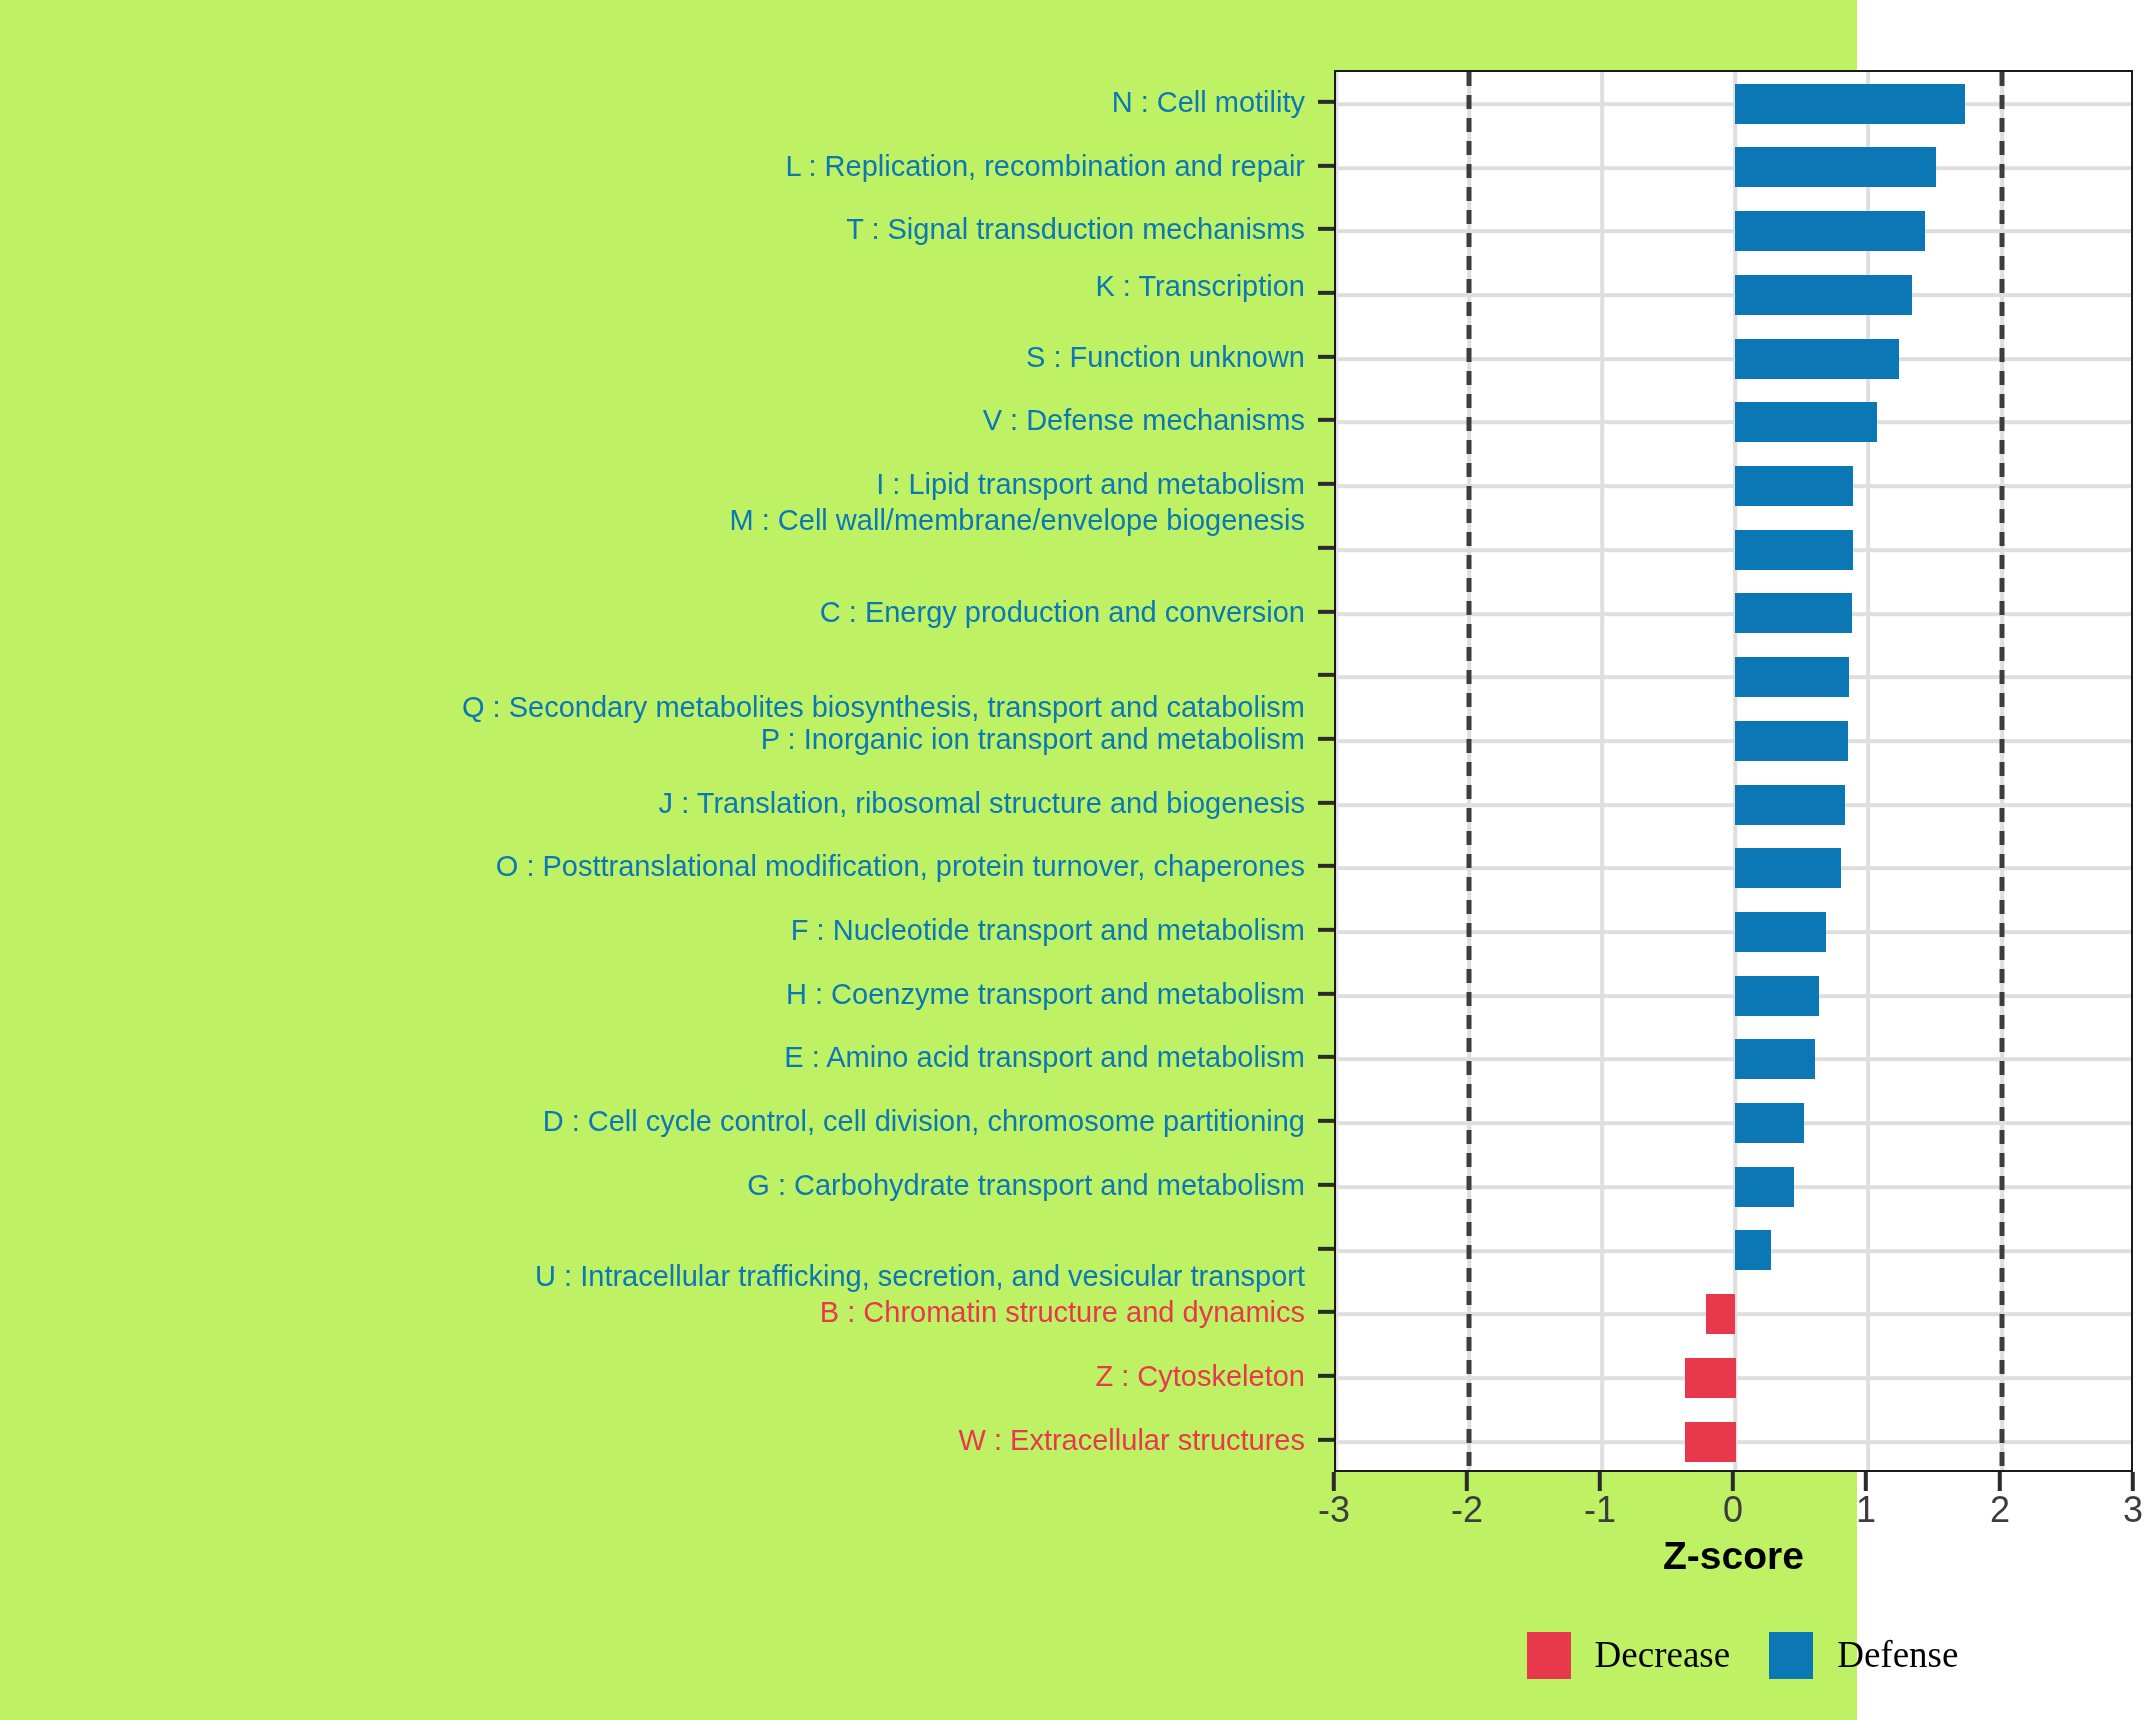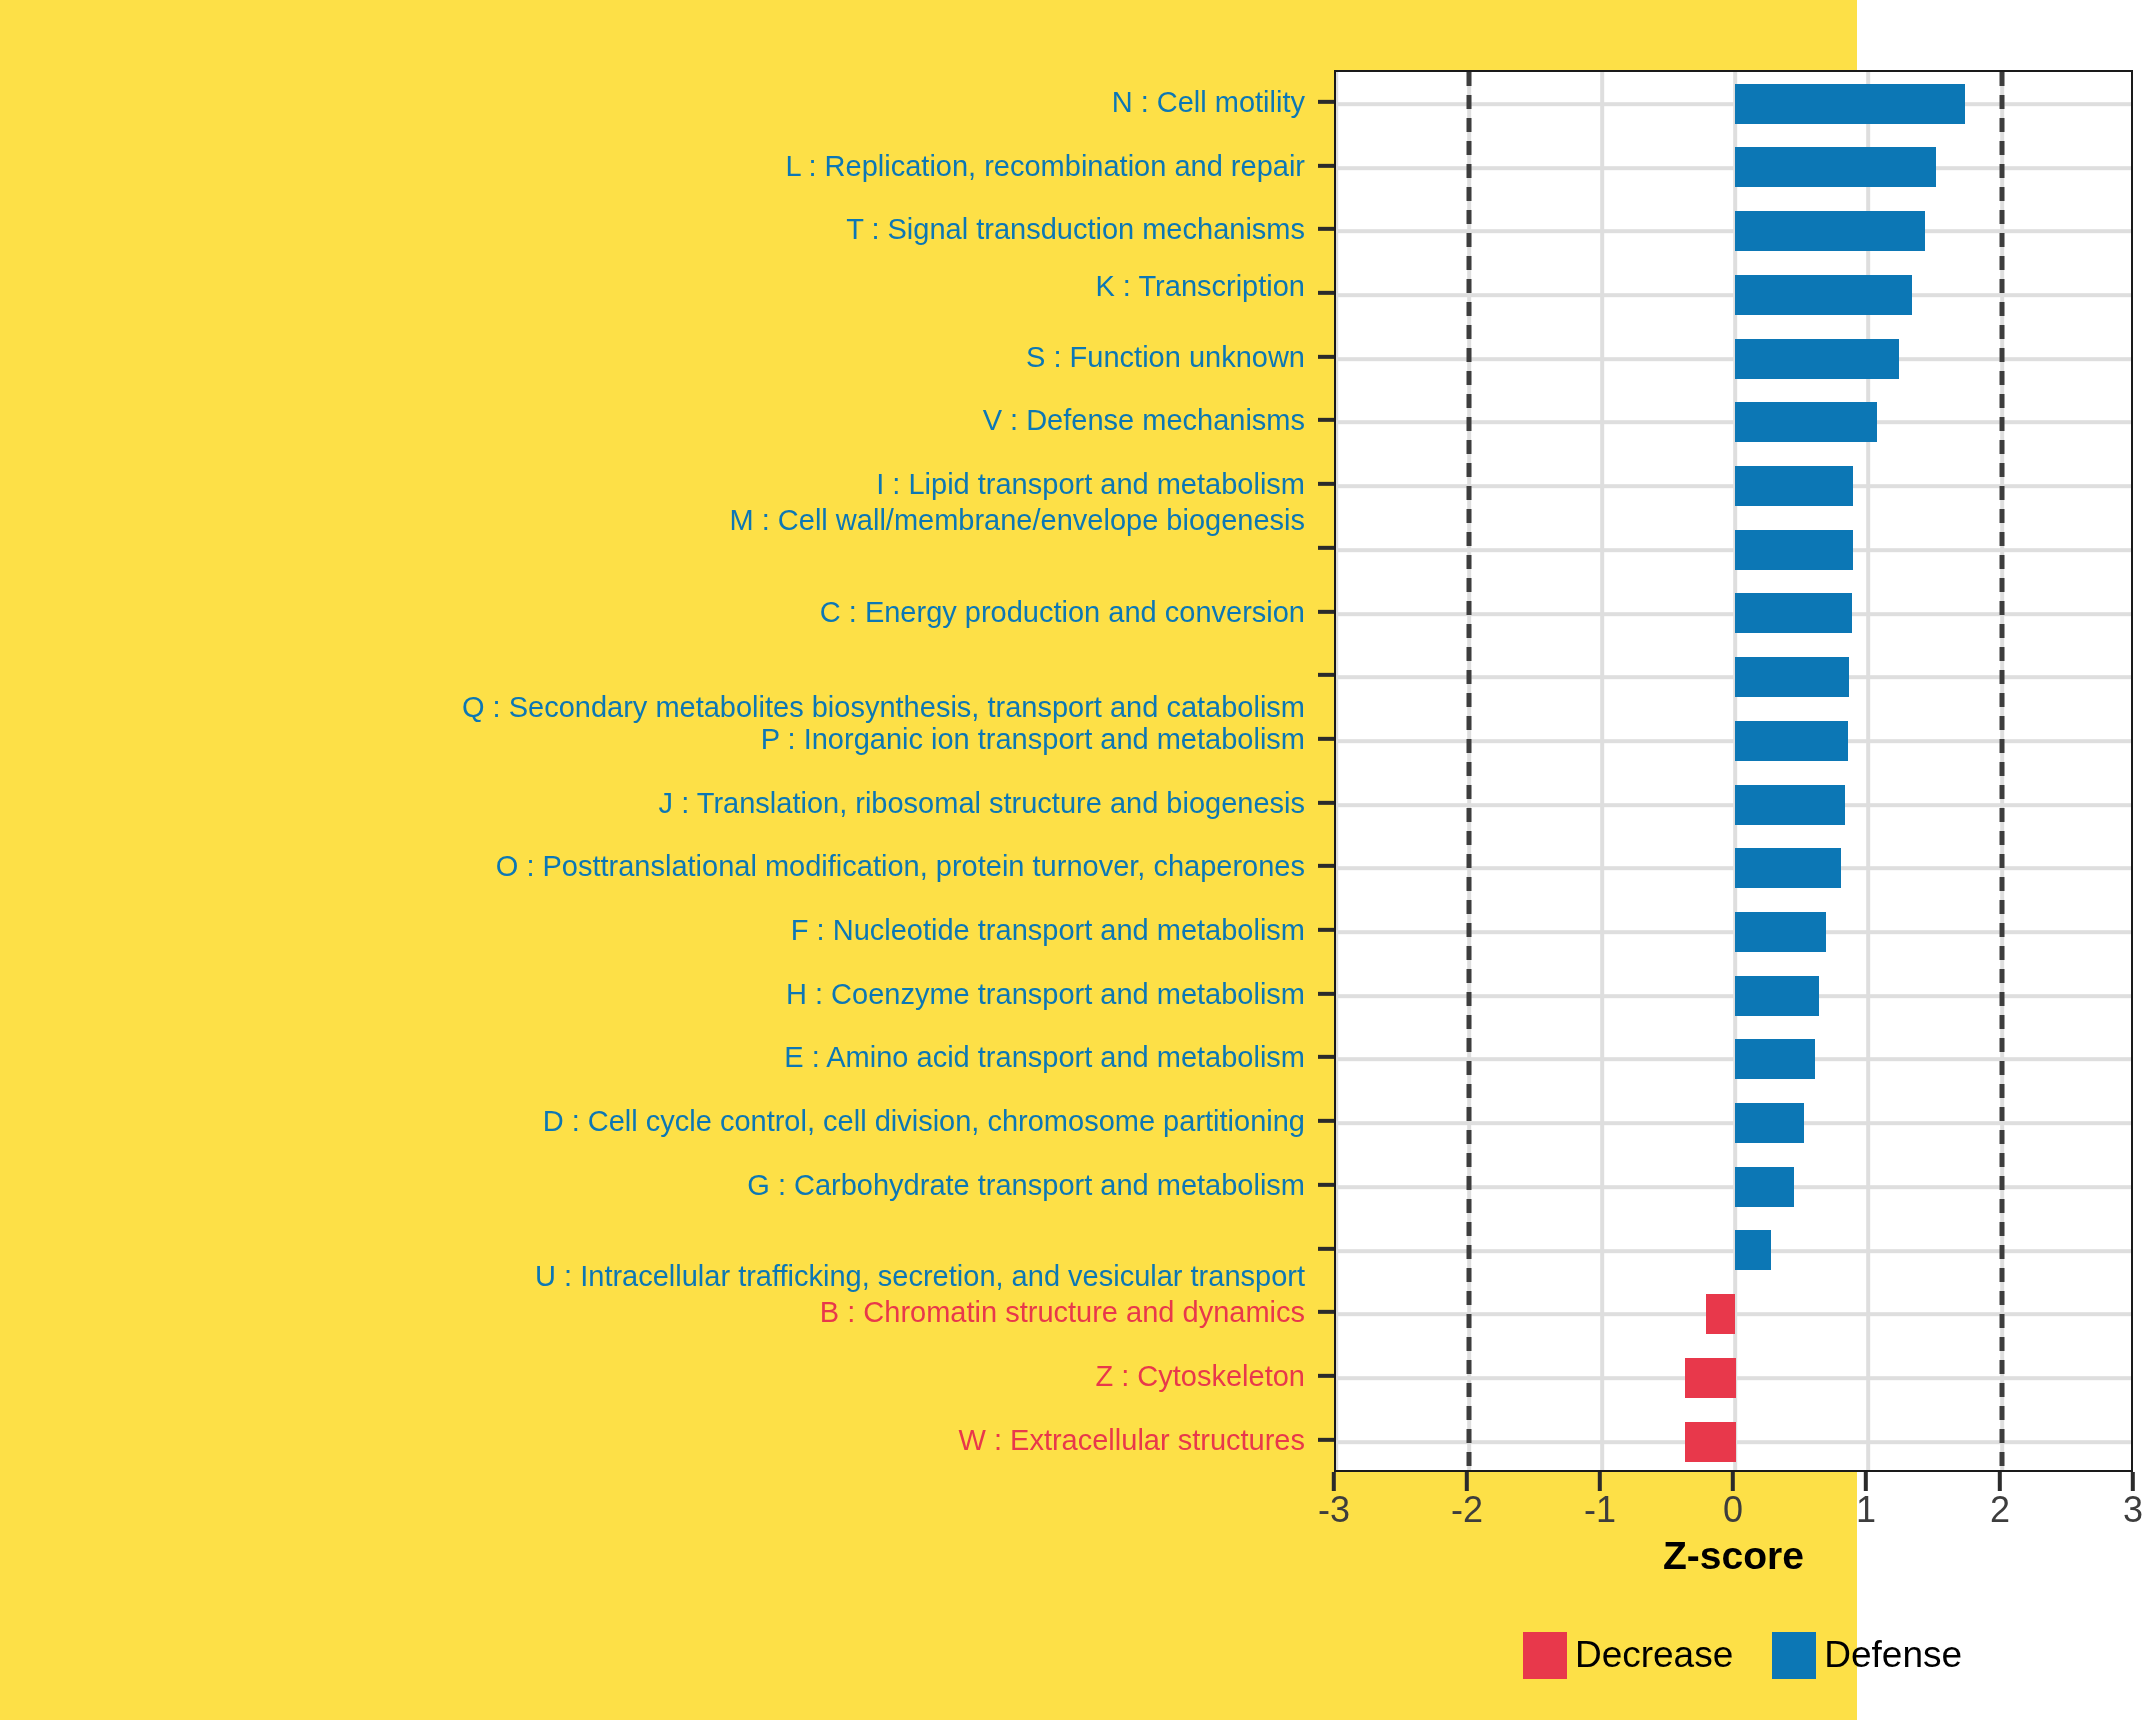--- a/index.html
+++ b/index.html
@@ -11,21 +11,21 @@
     width: 2151px;
     height: 1721px;
     font-family: "Liberation Sans", sans-serif;
     overflow: hidden;
   }
 
   #figure {
     position: relative;
     width: 1857px;
     height: 1721px;
-    background: #fde047;
+    background: #bef264;
   }
 
   
   #plot-frame {
     position: absolute;
     left: 1334px;
     top: 70px;
     width: 799px;
     height: 1402px;
     border: 2.9px solid #1a1a1a;
@@ -147,21 +147,22 @@
     display: flex;
     flex-direction: row;
     align-items: center;
     justify-content: center;
     gap: 39px;
   }
   .legend-item {
     display: flex;
     flex-direction: row;
     align-items: center;
-    gap: 8px;
+    gap: 24px;
+    font-family: Liberation Serif, serif;
   }
   .legend-swatch {
     width: 44px;
     height: 47px;
   }
   .legend-label {
     font-size: 37px;
     line-height: 40px;
     color: #000000;
     white-space: nowrap;

